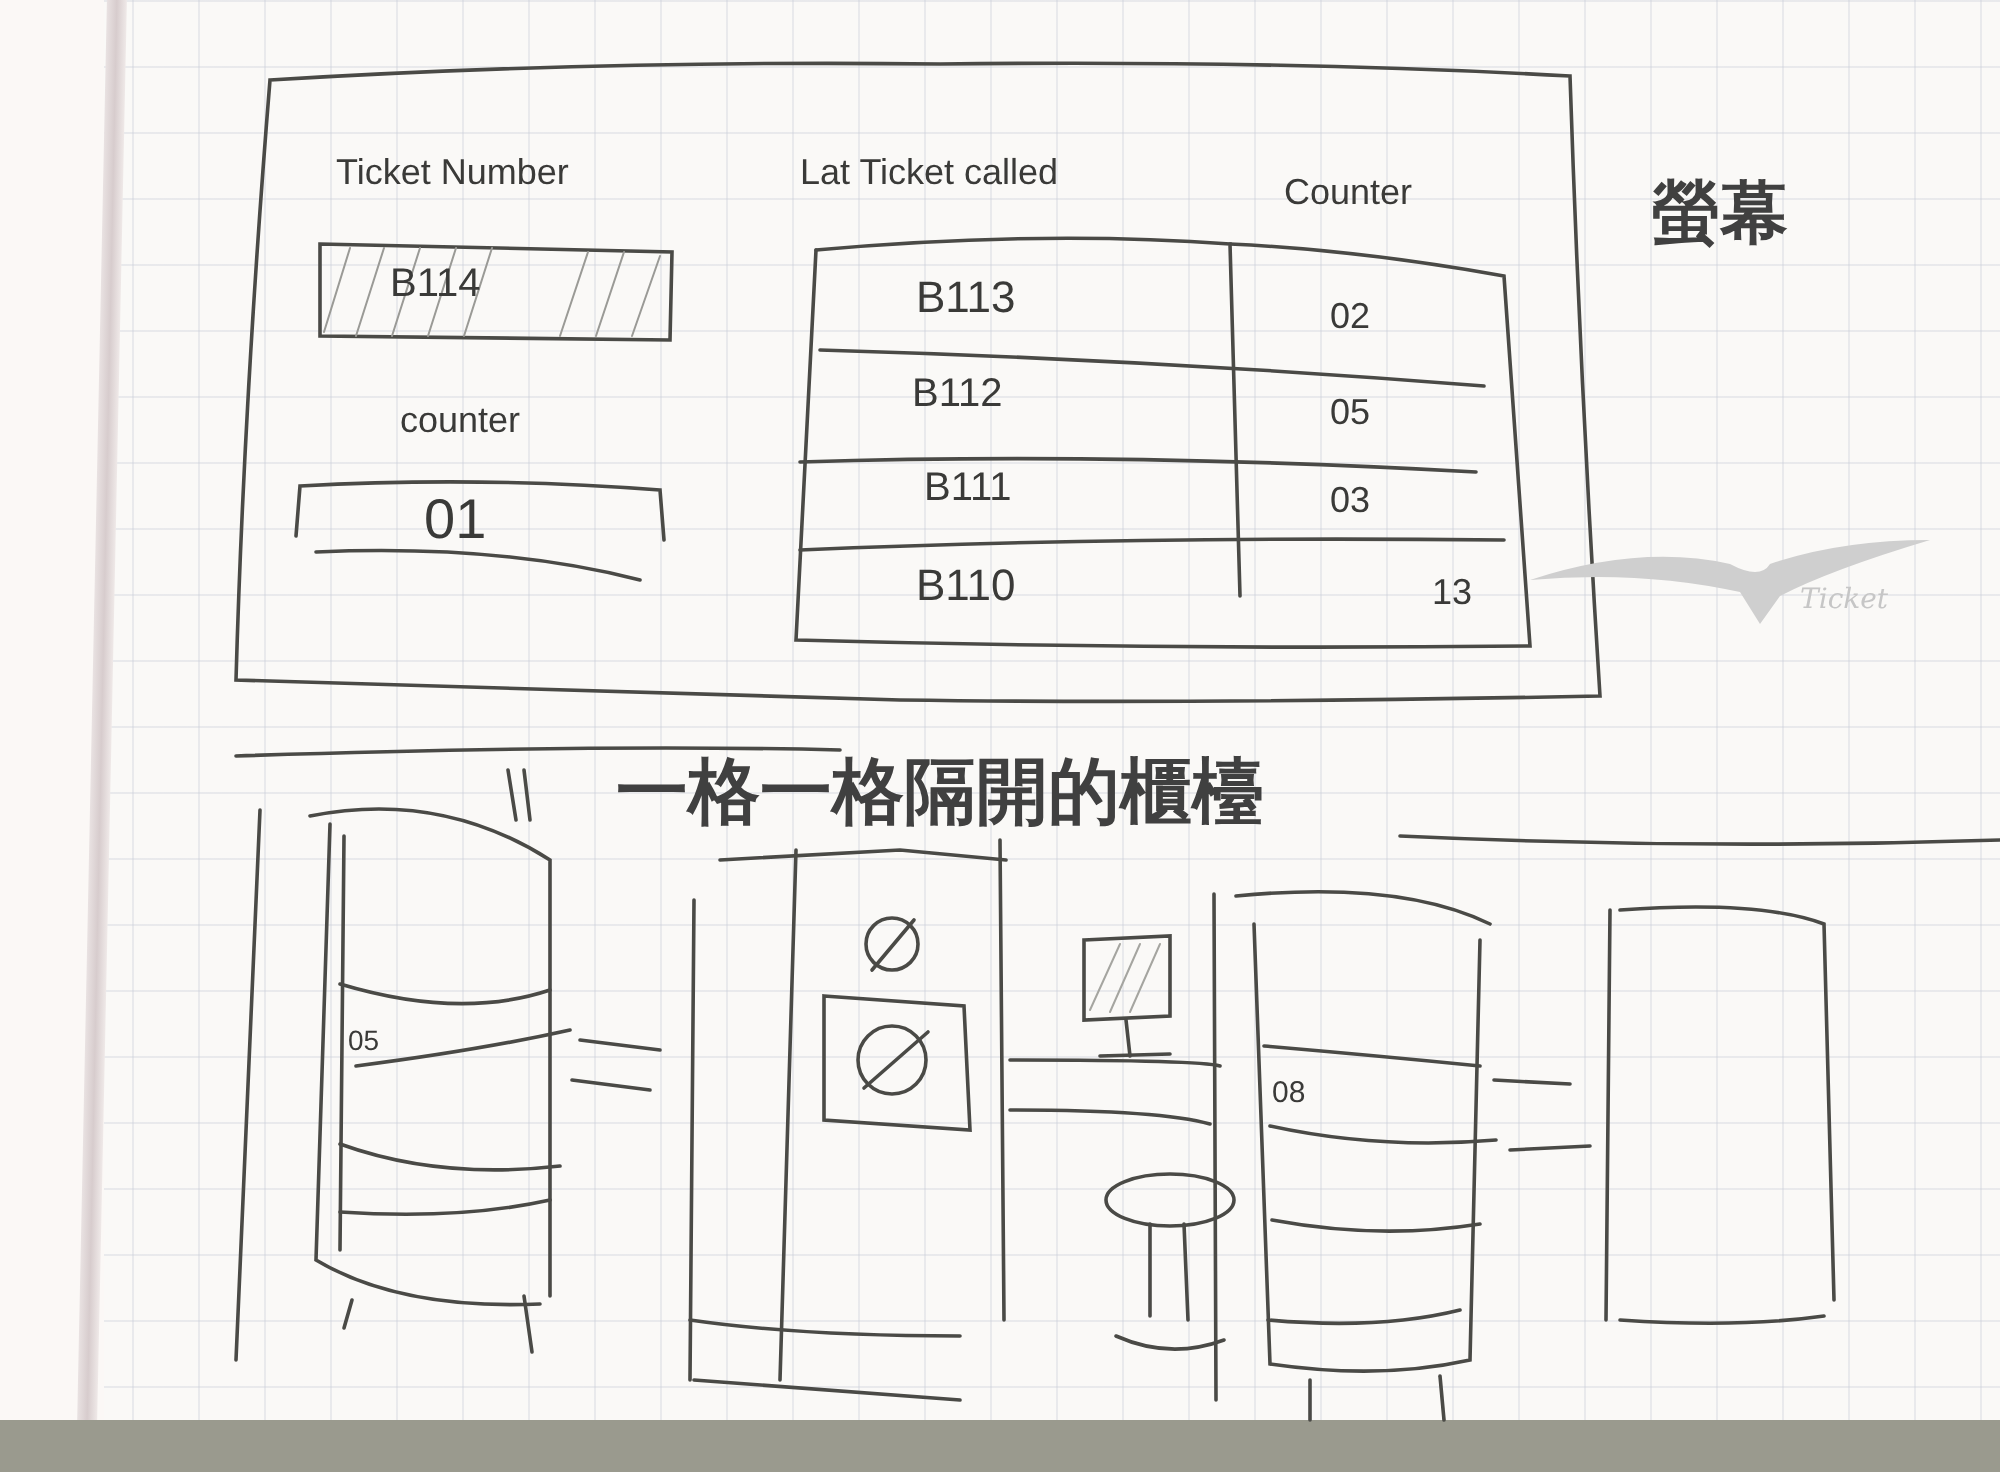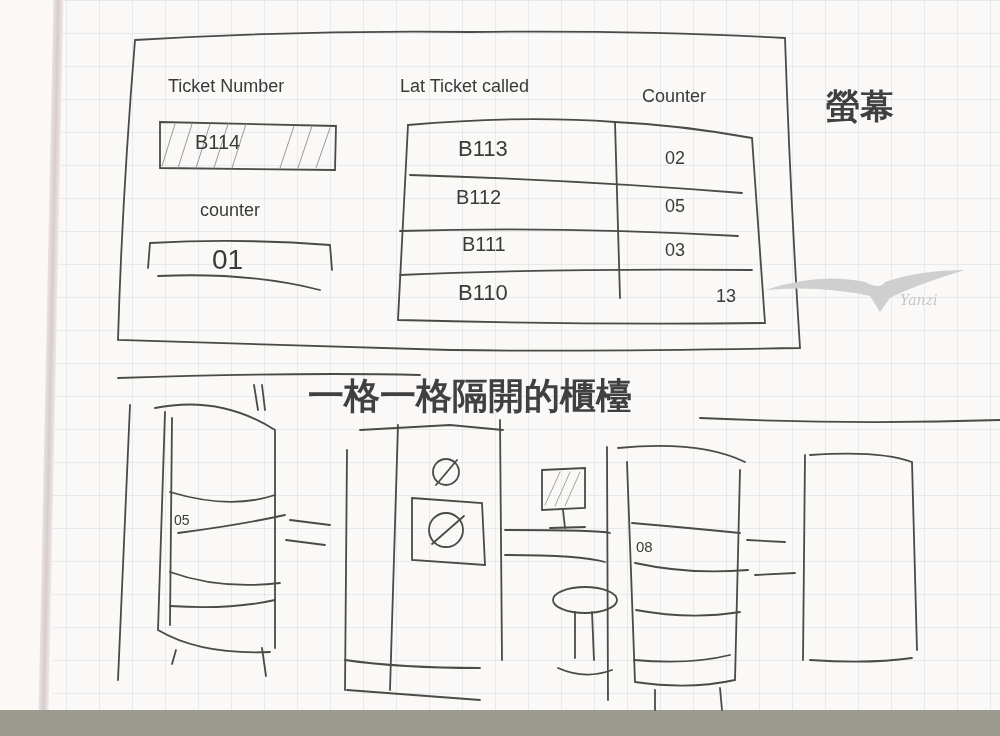--- a/index.html
+++ b/index.html
@@ -136,21 +136,21 @@
     <path d="M720 688 L722 710"></path>
 
   <path d="M805 455 L803 660"></path>
   <path d="M810 455 Q880 450 912 462 L917 650"></path>
   <path d="M810 660 Q870 664 912 658"></path>
 </svg>
 
 <svg class="sketch" width="1000" height="736" viewBox="0 0 1000 736">
   <path d="M765 290 Q820 272 865 282 Q880 290 885 282 Q920 270 965 270 Q915 285 890 298 L880 312 L870 296 Q820 285 765 290 Z" fill="#cfcfcf" stroke="none"></path>
 </svg>
-<div class="watermark" style="left:900px;top:292px;">Yanzi</div>
+<div class="watermark" style="left:900px;top:292px;">Ticket</div>
 
 <div class="hand" style="left:168px;top:76px;font-size:18px;">Ticket Number</div>
 <div class="hand" style="left:195px;top:131px;font-size:20px;">B114</div>
 <div class="hand" style="left:200px;top:200px;font-size:18px;">counter</div>
 <div class="hand" style="left:212px;top:244px;font-size:28px;">01</div>
 
 <div class="hand" style="left:400px;top:76px;font-size:18px;">Lat Ticket called</div>
 <div class="hand" style="left:642px;top:86px;font-size:18px;">Counter</div>
 
 <div>

